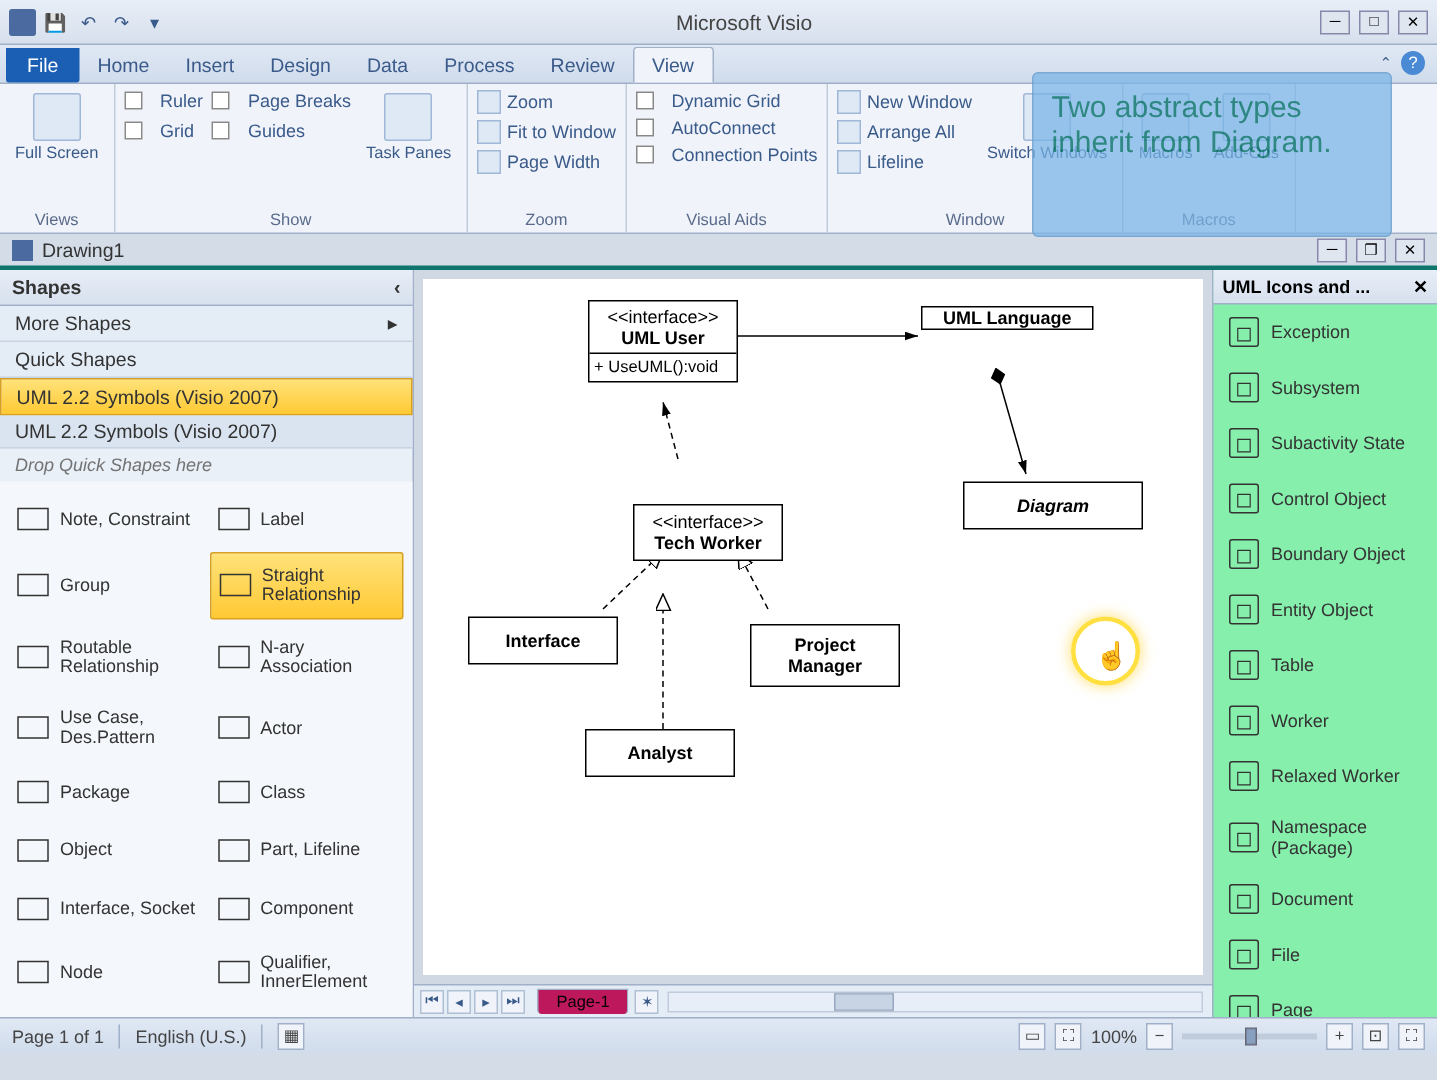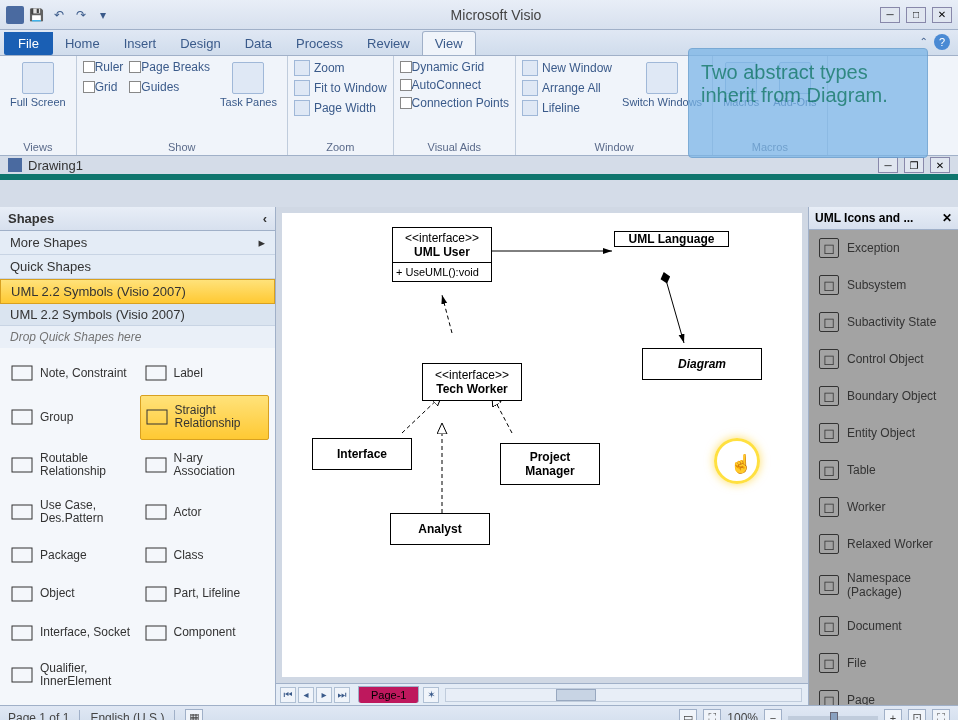--- a/index.html
+++ b/index.html
@@ -23,36 +23,36 @@
 .ribbon-toggle { position: absolute; right: 30px; top: 6px; font-size: 10px; color: #3a5a8a; }
 
 
 .ribbon { height: 100px; background: #f0f4fa; border-bottom: 1px solid #a0b0c8; display: flex; }
 .rgroup { border-right: 1px solid #c0ccdc; padding: 4px 6px 2px; display: flex; flex-direction: column; }
 .rgroup-body { flex: 1; display: flex; align-items: flex-start; gap: 6px; }
 .rgroup-label { text-align: center; font-size: 11px; color: #5a6a8a; padding-top: 2px; }
 .big-btn { display: flex; flex-direction: column; align-items: center; padding: 2px 4px; font-size: 11px; color: #3a5a8a; cursor: pointer; }
 .big-icon { width: 32px; height: 32px; background: #dfe8f5; border: 1px solid #a0b8d8; border-radius: 2px; margin-bottom: 2px; }
 .chk-col { display: flex; flex-direction: column; gap: 6px; }
-.chk-row { display: flex; align-items: center; gap: 0; font-size: 12px; color: #3a5a8a; }
+.chk-row { display: flex; align-items: center; gap: 12px; font-size: 12px; color: #3a5a8a; }
 .chk { width: 12px; height: 12px; border: 1px solid #888; background: #fff; }
 .cmd-col { display: flex; flex-direction: column; gap: 4px; }
 .cmd-row { display: flex; align-items: center; gap: 4px; font-size: 12px; color: #3a5a8a; cursor: pointer; }
 .cmd-icon { width: 16px; height: 16px; background: #dfe8f5; border: 1px solid #a0b8d8; }
 
 
 .tooltip-overlay { position: absolute; right: 30px; top: 48px; width: 240px; height: 110px; background: rgba(120,180,230,0.85); border: 1px solid #6aa0d0; border-radius: 4px; color: #0f766e; font-size: 20px; padding: 12px; z-index: 50; opacity: 0.85; }
 
 
-.doc-bar { height: 24px; background: #d4dce8; display: flex; align-items: center; padding: 0 8px; gap: 6px; border-bottom: 6px solid #0f766e; }
+.doc-bar { height: 24px; background: #d4dce8; display: flex; align-items: center; padding: 0 8px; gap: 6px; border-bottom: 3px solid #0f766e; }
 .doc-icon { width: 14px; height: 14px; background: #4a6aa0; }
 .doc-title { font-size: 13px; color: #333; flex: 1; }
 
 
-.main { display: flex; height: 498px; margin-top: 27px; }
+.main { display: flex; height: 498px; }
 .shapes-panel { width: 276px; background: #eaf0f8; border-right: 1px solid #a0b0c8; display: flex; flex-direction: column; }
 .shapes-hdr { background: linear-gradient(#e8eef7,#d7e0ee); padding: 4px 8px; font-weight: bold; font-size: 13px; color: #333; display: flex; justify-content: space-between; border-bottom: 1px solid #a0b0c8; }
 .section-row { padding: 4px 10px; font-size: 13px; color: #333; background: #e4ecf6; border-bottom: 1px solid #c8d4e4; display: flex; justify-content: space-between; align-items: center; cursor: pointer; }
 .section-row.selected { background: linear-gradient(#ffe27a,#ffc933); border: 1px solid #d8a020; }
 .stencil-header { background: #dae4f0; padding: 3px 10px; font-size: 13px; color: #333; border-bottom: 1px solid #c8d4e4; }
 .drop-hint { padding: 4px 10px; font-size: 12px; font-style: italic; color: #737373; }
 .shape-grid { flex: 1; overflow-y: auto; padding: 8px 6px; display: grid; grid-template-columns: 1fr 1fr; gap: 4px; background: #f4f7fb; position: relative; }
 .shape-item { display: flex; align-items: center; gap: 6px; padding: 4px; font-size: 12px; color: #333; cursor: pointer; border-radius: 2px; }
 .shape-item.selected { background: linear-gradient(#ffe27a,#ffc933); border: 1px solid #d8a020; }
 .shape-icon { width: 24px; height: 18px; flex-shrink: 0; display: flex; align-items: center; justify-content: center; }
@@ -69,21 +69,21 @@
 
 
 .page-tabs { height: 22px; background: #e4ecf6; display: flex; align-items: center; border-top: 1px solid #a0b0c8; }
 .pt-nav { display: flex; padding: 0 4px; gap: 2px; }
 .pt-btn { width: 16px; height: 16px; background: #f0f4fa; border: 1px solid #b0c0d4; display: flex; align-items: center; justify-content: center; font-size: 10px; color: #3a5a8a; cursor: pointer; }
 .pt-tab { background: #be185d; border: 1px solid #a0b0c8; border-bottom: none; padding: 2px 12px; font-size: 11px; border-radius: 0 0 3px 3px; margin-left: 4px; }
 .pt-scroll { flex: 1; height: 14px; background: #e8eef7; border: 1px solid #c0ccdc; margin: 0 6px; position: relative; }
 .pt-thumb { position: absolute; left: 110px; width: 40px; height: 12px; background: #c8d4e4; border: 1px solid #98a8c0; }
 
 
-.icons-panel { width: 150px; background: #a3a3a3; border-left: 1px solid #a0b0c8; display: flex; flex-direction: column; }
+.icons-panel { width: 150px; background: #86efac; border-left: 1px solid #a0b0c8; display: flex; flex-direction: column; }
 .icons-hdr { background: linear-gradient(#e8eef7,#d7e0ee); padding: 4px 6px; font-weight: bold; font-size: 12px; display: flex; justify-content: space-between; border-bottom: 1px solid #a0b0c8; }
 .icon-item { display: flex; align-items: center; gap: 8px; padding: 8px 10px; font-size: 12px; color: #333; cursor: pointer; border-bottom: 1px solid rgba(0,0,0,0); }
 .icon-glyph { width: 20px; height: 20px; flex-shrink: 0; display: flex; align-items: center; justify-content: center; font-size: 14px; border: 1px solid #333; border-radius: 2px; }
 
 
 .statusbar { height: 24px; background: linear-gradient(#e0e8f4,#d0dcec); display: flex; align-items: center; padding: 0 8px; gap: 10px; font-size: 12px; color: #444; border-top: 1px solid #a0b0c8; }
 .status-sep { width: 1px; height: 16px; background: #a0b0c8; }
 .status-right { margin-left: auto; display: flex; align-items: center; gap: 6px; }
 .zoom-slider { width: 90px; height: 4px; background: #c0ccdc; position: relative; }
 .zoom-thumb { position: absolute; left: 42px; top: -4px; width: 8px; height: 12px; background: #88a0c0; border: 1px solid #667; }
@@ -379,20 +379,28 @@
           </div>
           <div class="shape-label">Interface, Socket</div>
         </div>
         <div class="shape-item">
           <div class="shape-icon">
             <svg width="24" height="18">
               <rect x="2" y="2" width="20" height="14" fill="none" stroke="#333"></rect>
             </svg>
           </div>
           <div class="shape-label">Component</div>
+        </div>
+        <div class="shape-item">
+          <div class="shape-icon">
+            <svg width="24" height="18">
+              <rect x="2" y="2" width="20" height="14" fill="none" stroke="#333"></rect>
+            </svg>
+          </div>
+          <div class="shape-label">Node</div>
         </div>
         <div class="shape-item">
           <div class="shape-icon">
             <svg width="24" height="18">
               <rect x="2" y="2" width="20" height="14" fill="none" stroke="#333"></rect>
             </svg>
           </div>
           <div class="shape-label">Qualifier, InnerElement</div>
         </div>
       </div>

